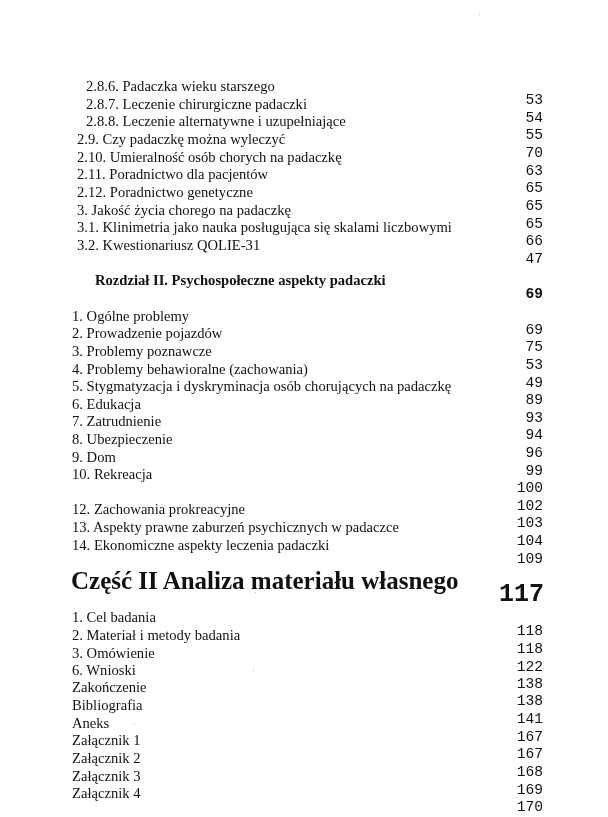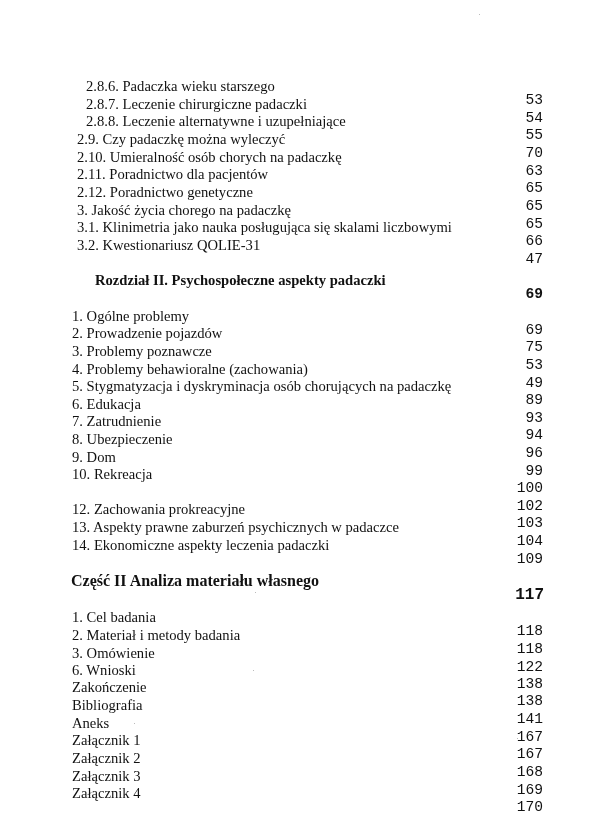--- a/index.html
+++ b/index.html
@@ -42,21 +42,21 @@
       font-family: Liberation Mono, monospace;
     }
     .lvl-3 .title { left: 86px; }
     .lvl-2 .title { left: 77px; }
     .lvl-1 .title { left: 72px; }
     .chapter .title { left: 95px; font-weight: bold; }
     .chapter .page-num { font-weight: bold; }
     .part {
       height: 24px;
       line-height: 24px;
-      font-size: 16px;
+      font-size: 25px;
       font-weight: bold;
     }
     .part .title { left: 71px; }
     .part .page-num { right: 64px; }
     .speck {
       position: absolute;
       width: 1px; height: 1px;
       background: #bbbbbb;
     }
   </style>

